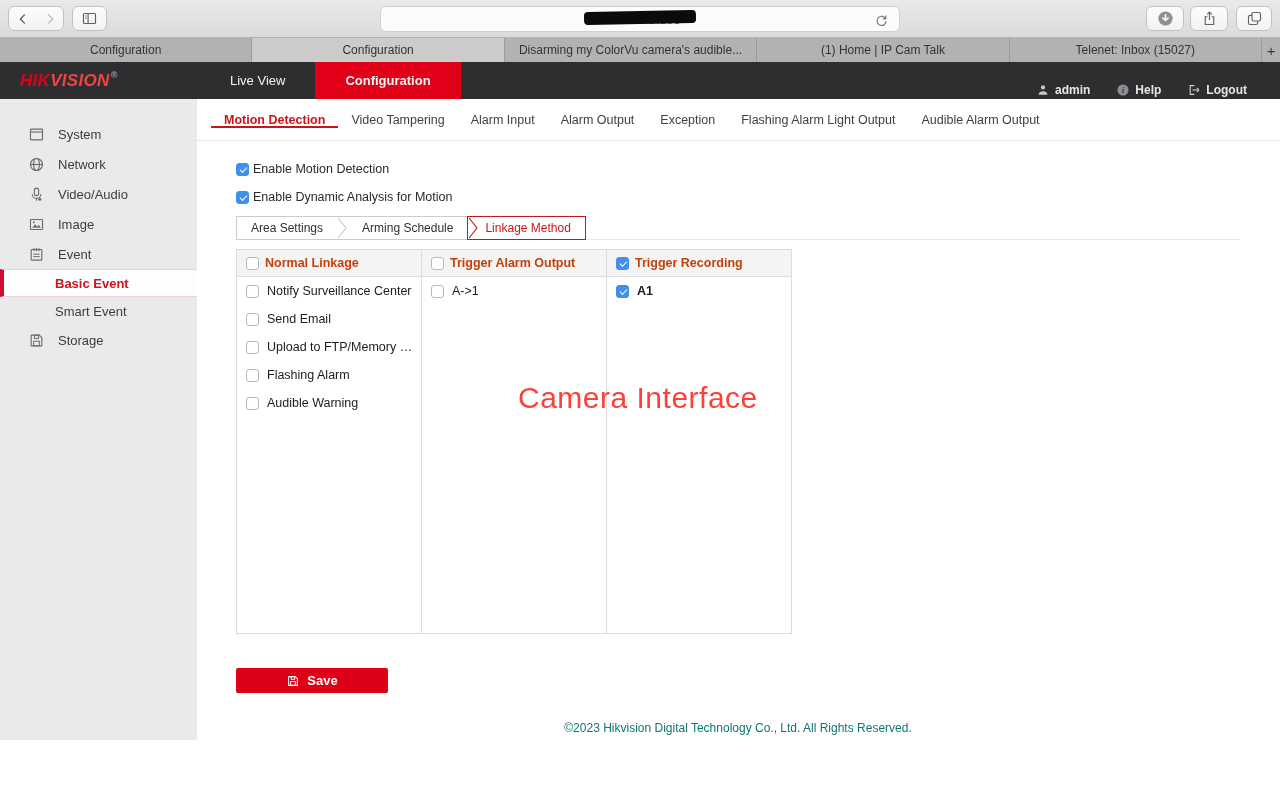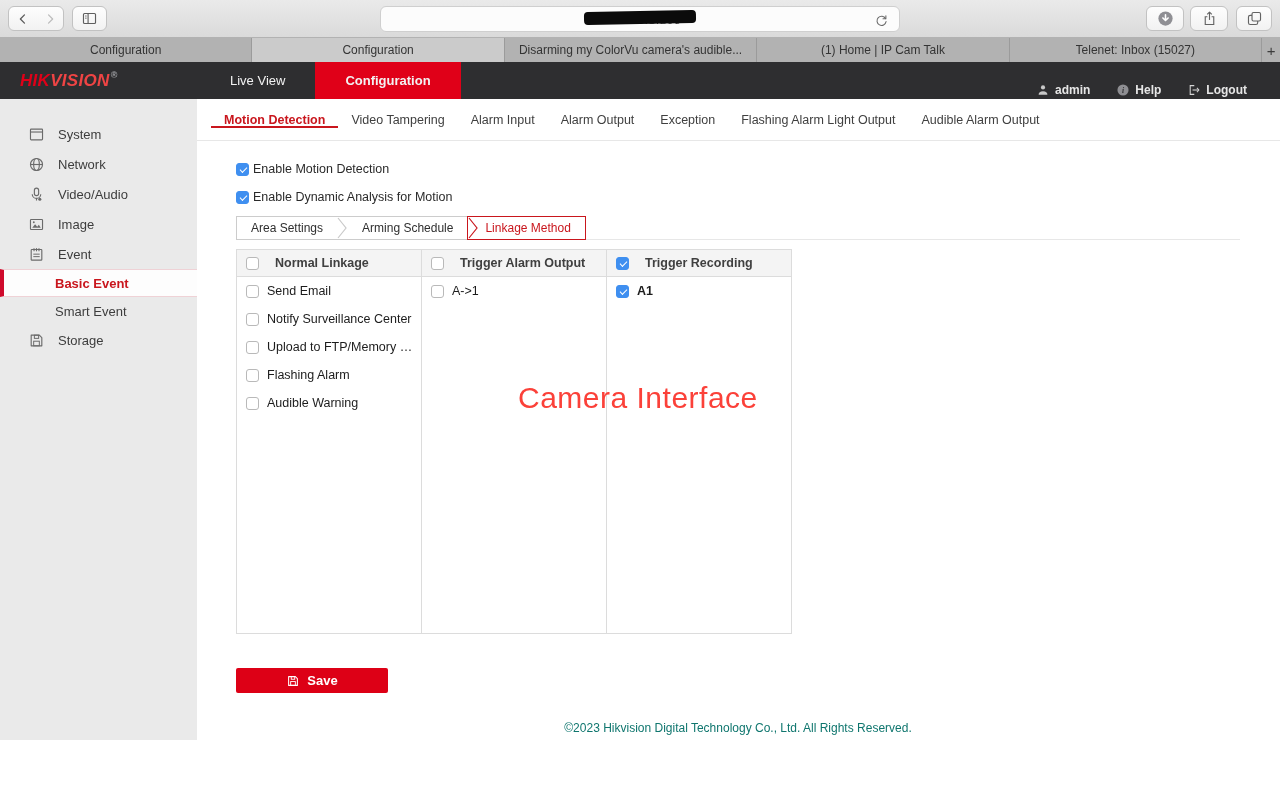--- a/index.html
+++ b/index.html
@@ -76,21 +76,21 @@
   .step-gray { display:flex; align-items:center; border:1px solid #cccccc; background:#fff; }
   .step-gray .stp { padding:0 14px; font-size:12px; color:#2f2f2f; }
   .step-red { display:flex; align-items:center; border:1px solid #c9161d; margin-left:-1px; background:#fff; }
   .step-red .stp { padding:0 14px 0 6px; font-size:12px; color:#c9161d; }
   .chev { display:block; }
 
   
   .linkage-table { margin-top:9px; width:556px; height:385px; border:1px solid #dcdcdc; display:flex; }
   .lcol { width:185px; border-right:1px solid #dcdcdc; display:flex; flex-direction:column; }
   .lcol:last-child { border-right:none; width:184px; }
-  .lhead { height:27px; background:#f4f4f4; border-bottom:1px solid #dcdcdc; display:flex; align-items:center; gap:16px; padding-left:9px; font-size:12.5px; font-weight:bold; color:#404040; }
+  .lhead { height:27px; background:#f4f4f4; border-bottom:1px solid #dcdcdc; display:flex; align-items:center; gap:6px; padding-left:9px; font-size:12.5px; font-weight:bold; color:#c2410c; }
   .litem { height:28px; display:flex; align-items:center; gap:8px; padding-left:9px; font-size:12.5px; color:#1c1c1c; white-space:nowrap; overflow:hidden; }
   .litem .lab { overflow:hidden; text-overflow:ellipsis; }
   .litem.bold .lab { font-weight:bold; }
 
   
   .annotation { position:absolute; left:321px; top:282px; font-size:30px; color:#fb4139; letter-spacing:.5px; z-index:5; white-space:nowrap; }
 
   
   .savebtn { margin-top:34px; margin-left:0; width:152px; height:25px; background:#dd0016; border:none; border-radius:2px; color:#fff; font-size:13px; font-weight:bold; display:flex; align-items:center; justify-content:center; gap:7px; cursor:pointer; font-family:"Liberation Sans",sans-serif; }
 
@@ -339,25 +339,25 @@
         </div>
 
         <div class="linkage-table">
           <div class="lcol">
             <div class="lhead">
               <span class="cb"></span>
               <span>Normal Linkage</span>
             </div>
             <div class="litem">
               <span class="cb"></span>
+              <span class="lab">Notify Surveillance Center</span>
+            </div>
+            <div class="litem">
+              <span class="cb"></span>
               <span class="lab">Send Email</span>
-            </div>
-            <div class="litem">
-              <span class="cb"></span>
-              <span class="lab">Notify Surveillance Center</span>
             </div>
             <div class="litem">
               <span class="cb"></span>
               <span class="lab">Upload to FTP/Memory Card/...</span>
             </div>
             <div class="litem">
               <span class="cb"></span>
               <span class="lab">Flashing Alarm</span>
             </div>
             <div class="litem">

